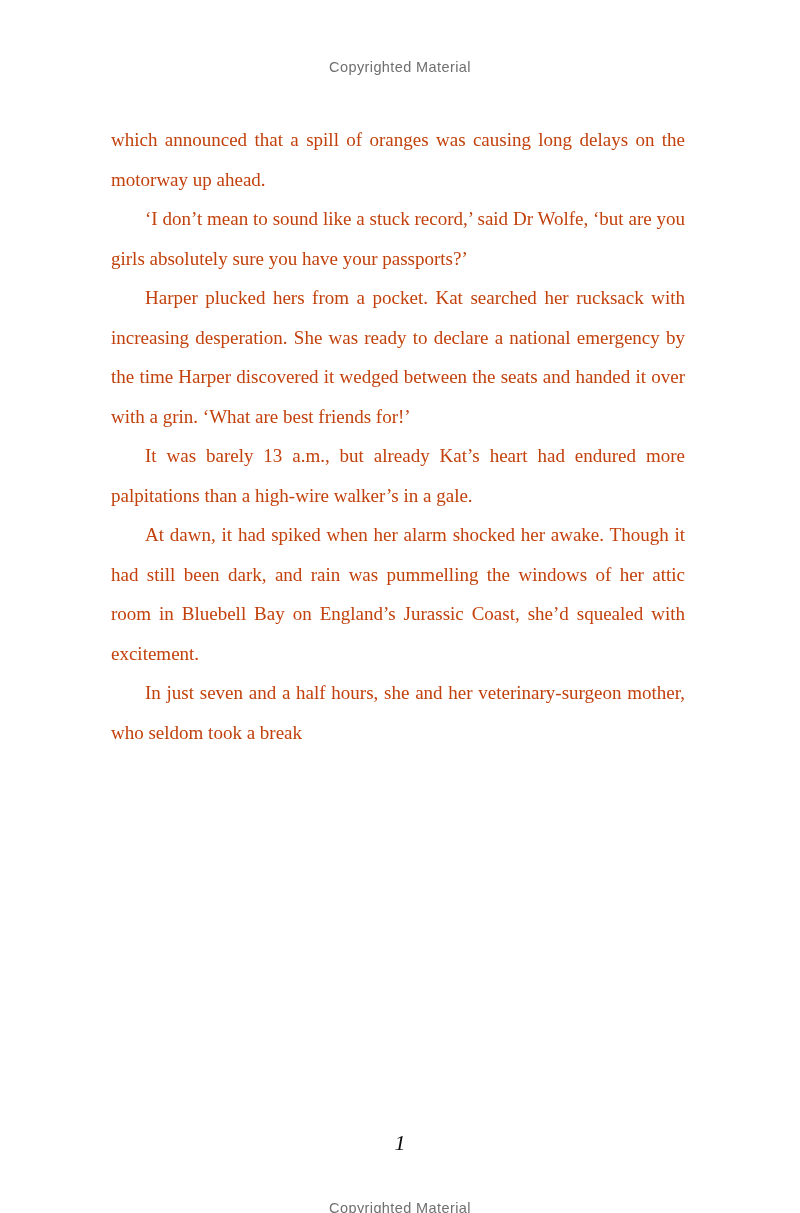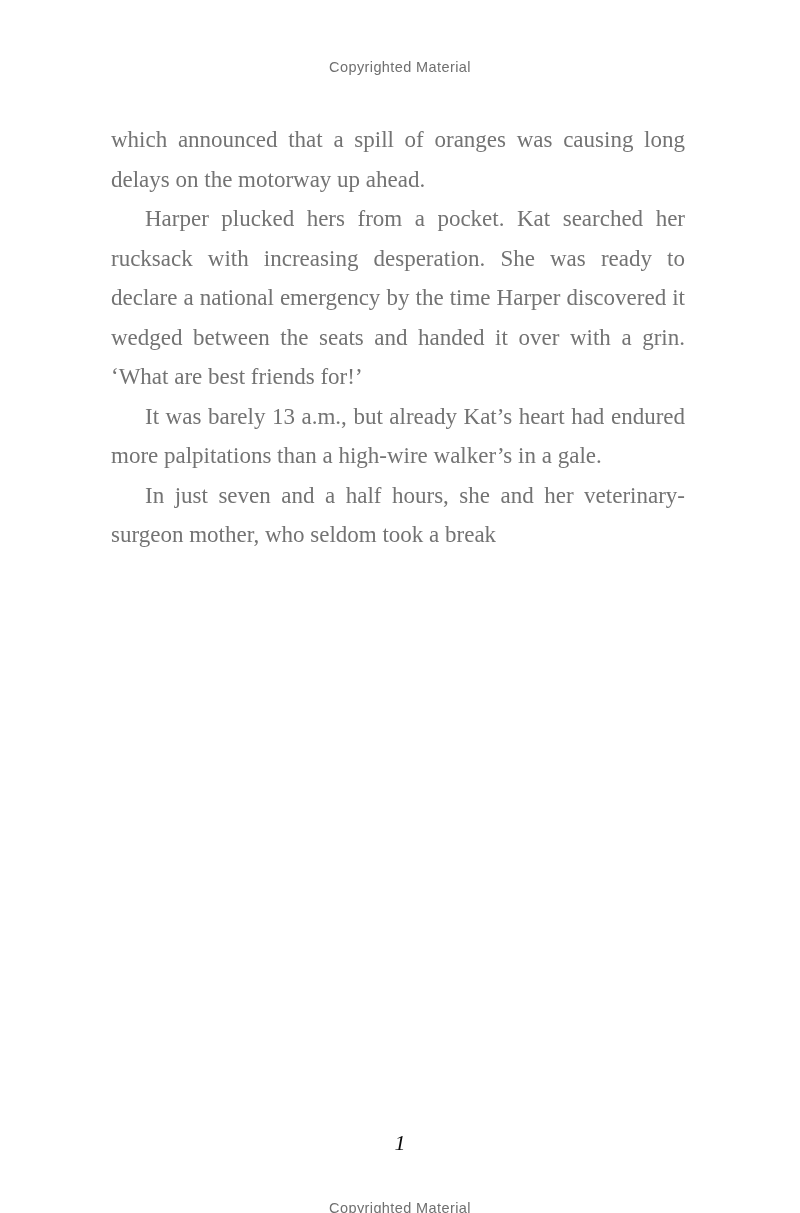--- a/index.html
+++ b/index.html
@@ -33,25 +33,25 @@
     color: #6f6f6f;
   }
   .watermark-top { top: 27px; }
   .watermark-bottom { top: 1168px; }
 
   .body-text {
     position: absolute;
     left: 111px;
     top: 88px;
     width: 574px;
-    font-size: 23px;
+    font-size: 19px;
     line-height: 39.5px;
     text-align: justify;
     text-justify: inter-word;
-    color: #737373;
+    color: #c2410c;
   }
   .body-text p {
     margin: 0;
   }
   .body-text p.indent {
     text-indent: 34px;
   }
   
   .body-text p {
     text-align-last: left;
@@ -72,22 +72,24 @@
 </style>
 </head>
 <body>
 
 <div class="page">
 
   <div class="watermark watermark-top">Copyrighted Material</div>
 
   <div class="body-text" id="body-text">
       <p>which announced that a spill of oranges was causing long delays on the motorway up ahead.</p>
+      <p class="indent">‘I don’t mean to sound like a stuck record,’ said Dr Wolfe, ‘but are you girls absolutely sure you have your passports?’</p>
       <p class="indent">Harper plucked hers from a pocket. Kat searched her rucksack with increasing desperation. She was ready to declare a national emergency by the time Harper discovered it wedged between the seats and handed it over with a grin. ‘What are best friends for!’</p>
       <p class="indent">It was barely 13 a.m., but already Kat’s heart had endured more palpitations than a high-wire walker’s in a gale.</p>
+      <p class="indent">At dawn, it had spiked when her alarm shocked her awake. Though it had still been dark, and rain was pummelling the windows of her attic room in Bluebell Bay on England’s Jurassic Coast, she’d squealed with excitement.</p>
       <p class="indent">In just seven and a half hours, she and her veterinary-surgeon mother, who seldom took a break</p>
     </div>
 
   <div class="folio">1</div>
 
   <div class="watermark watermark-bottom">Copyrighted Material</div>
 
 </div>
 
 </body></html>

